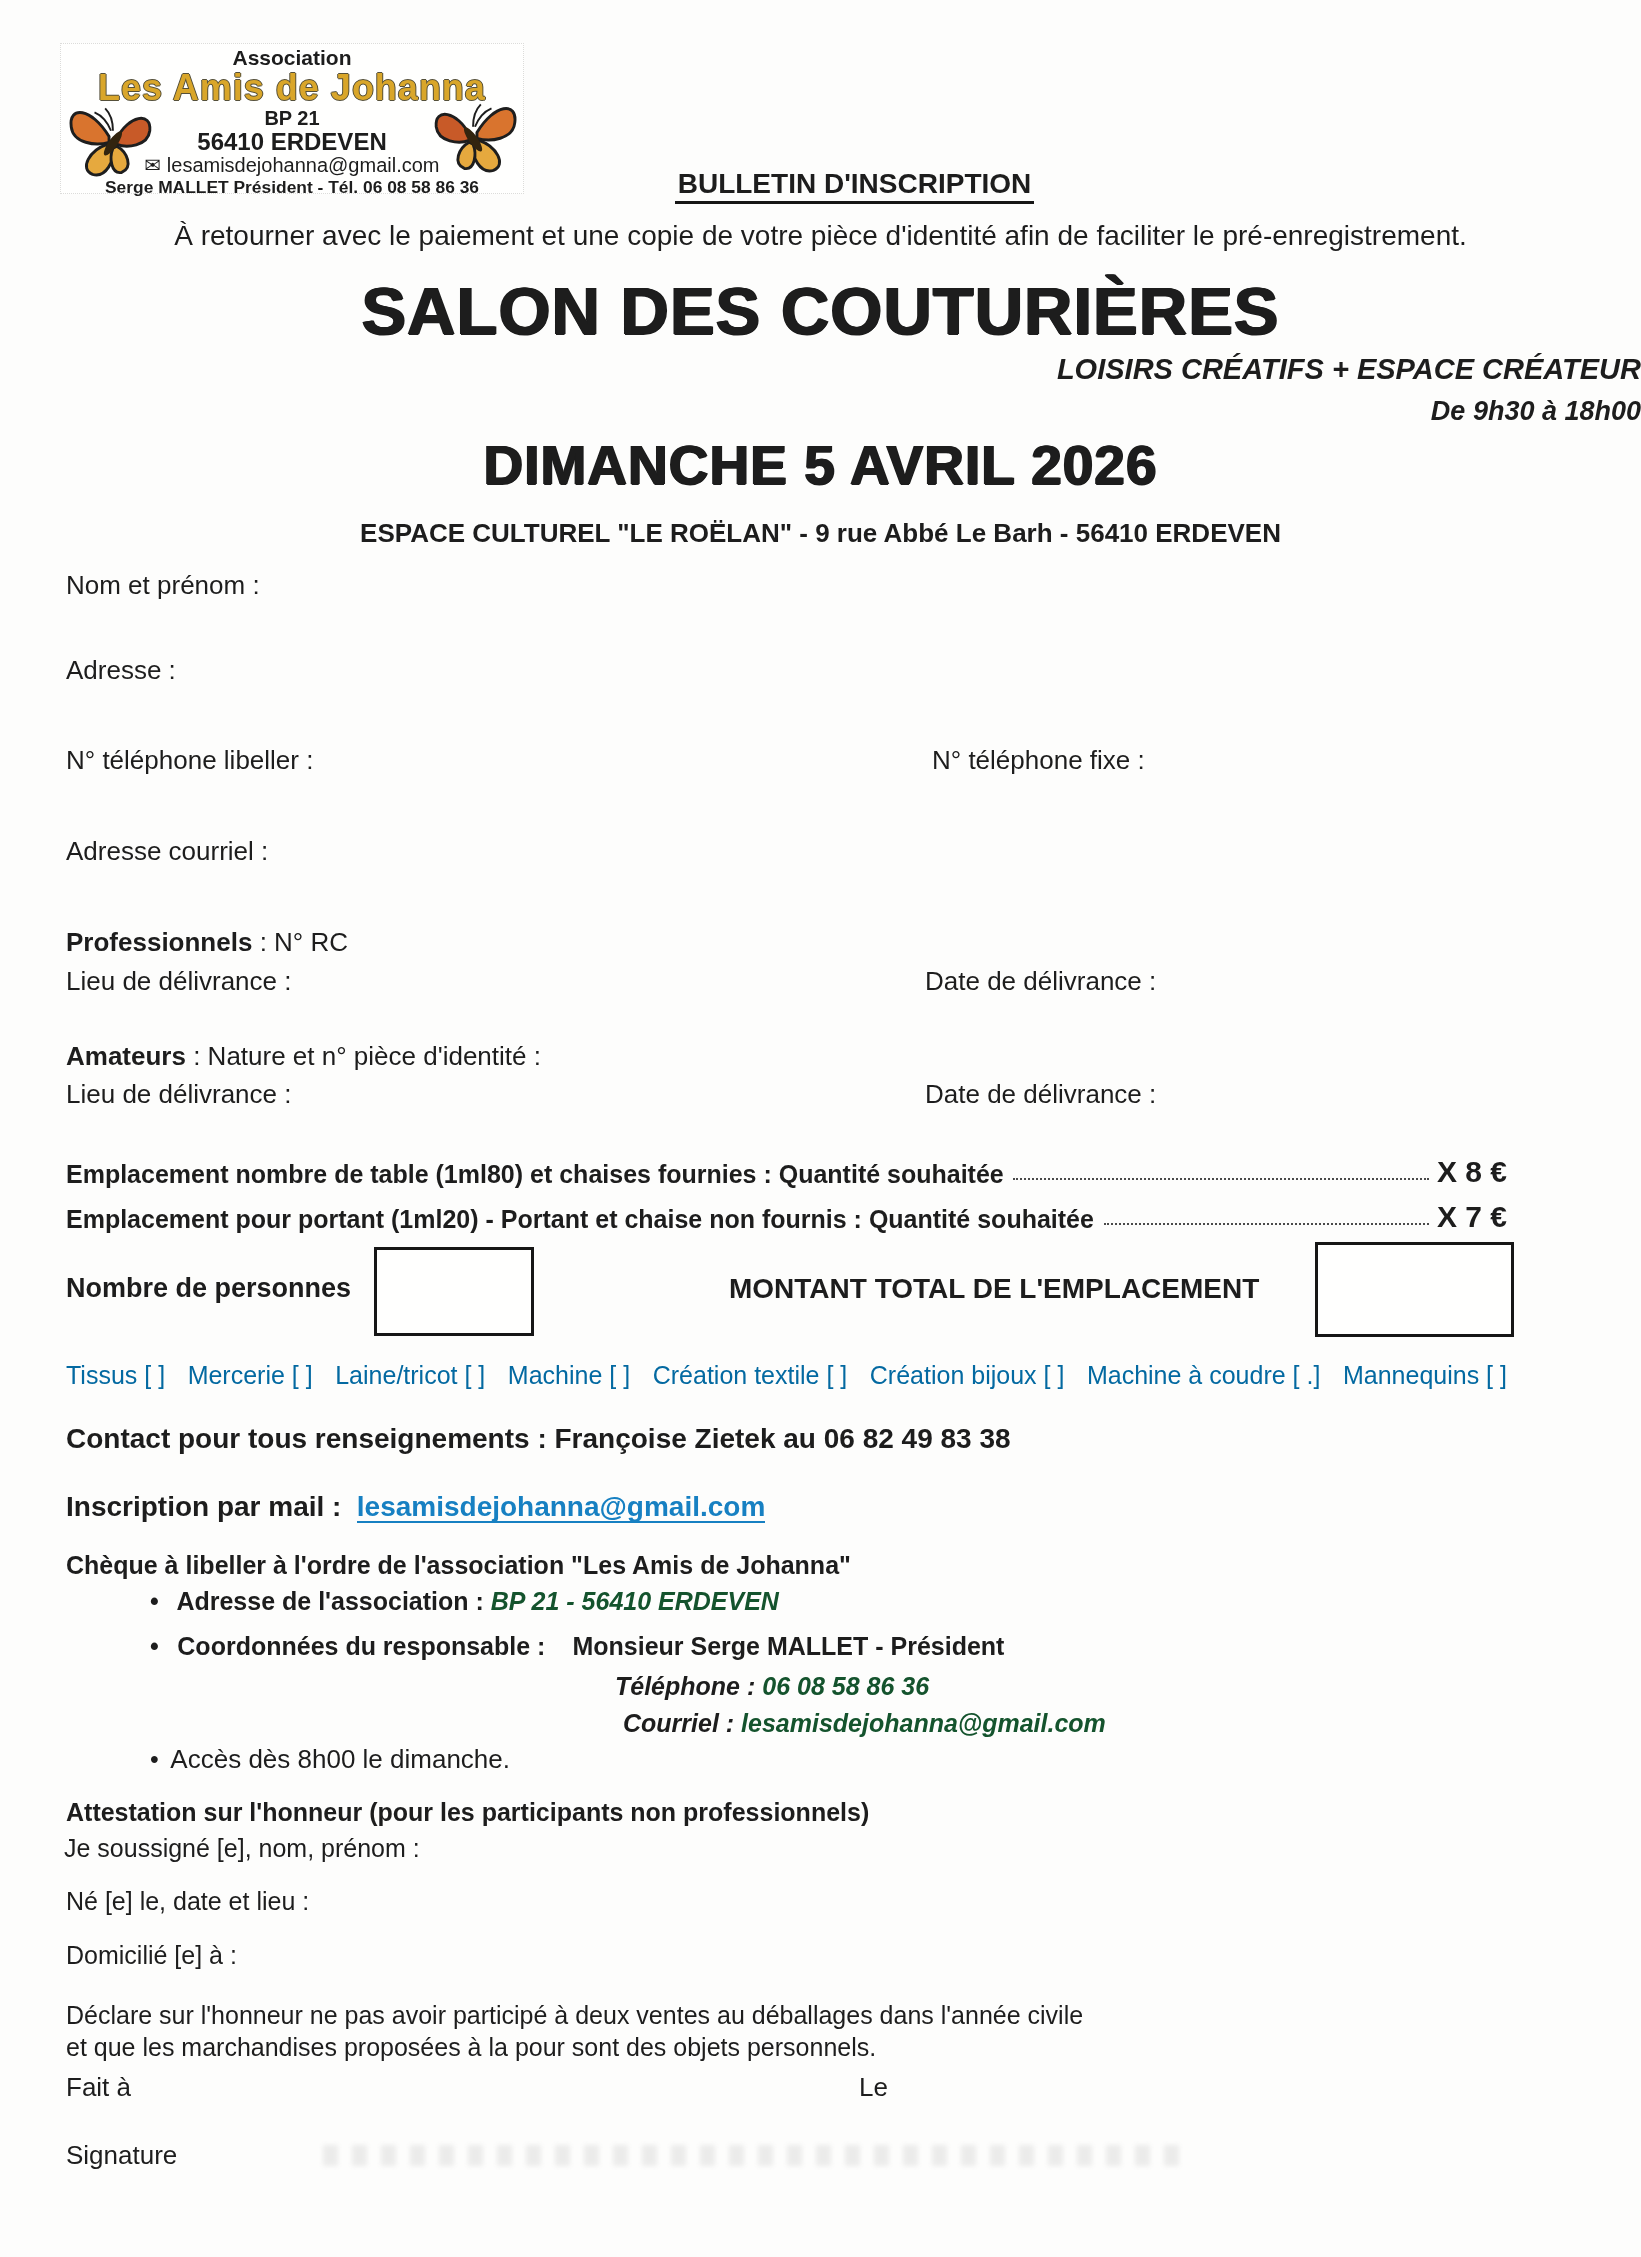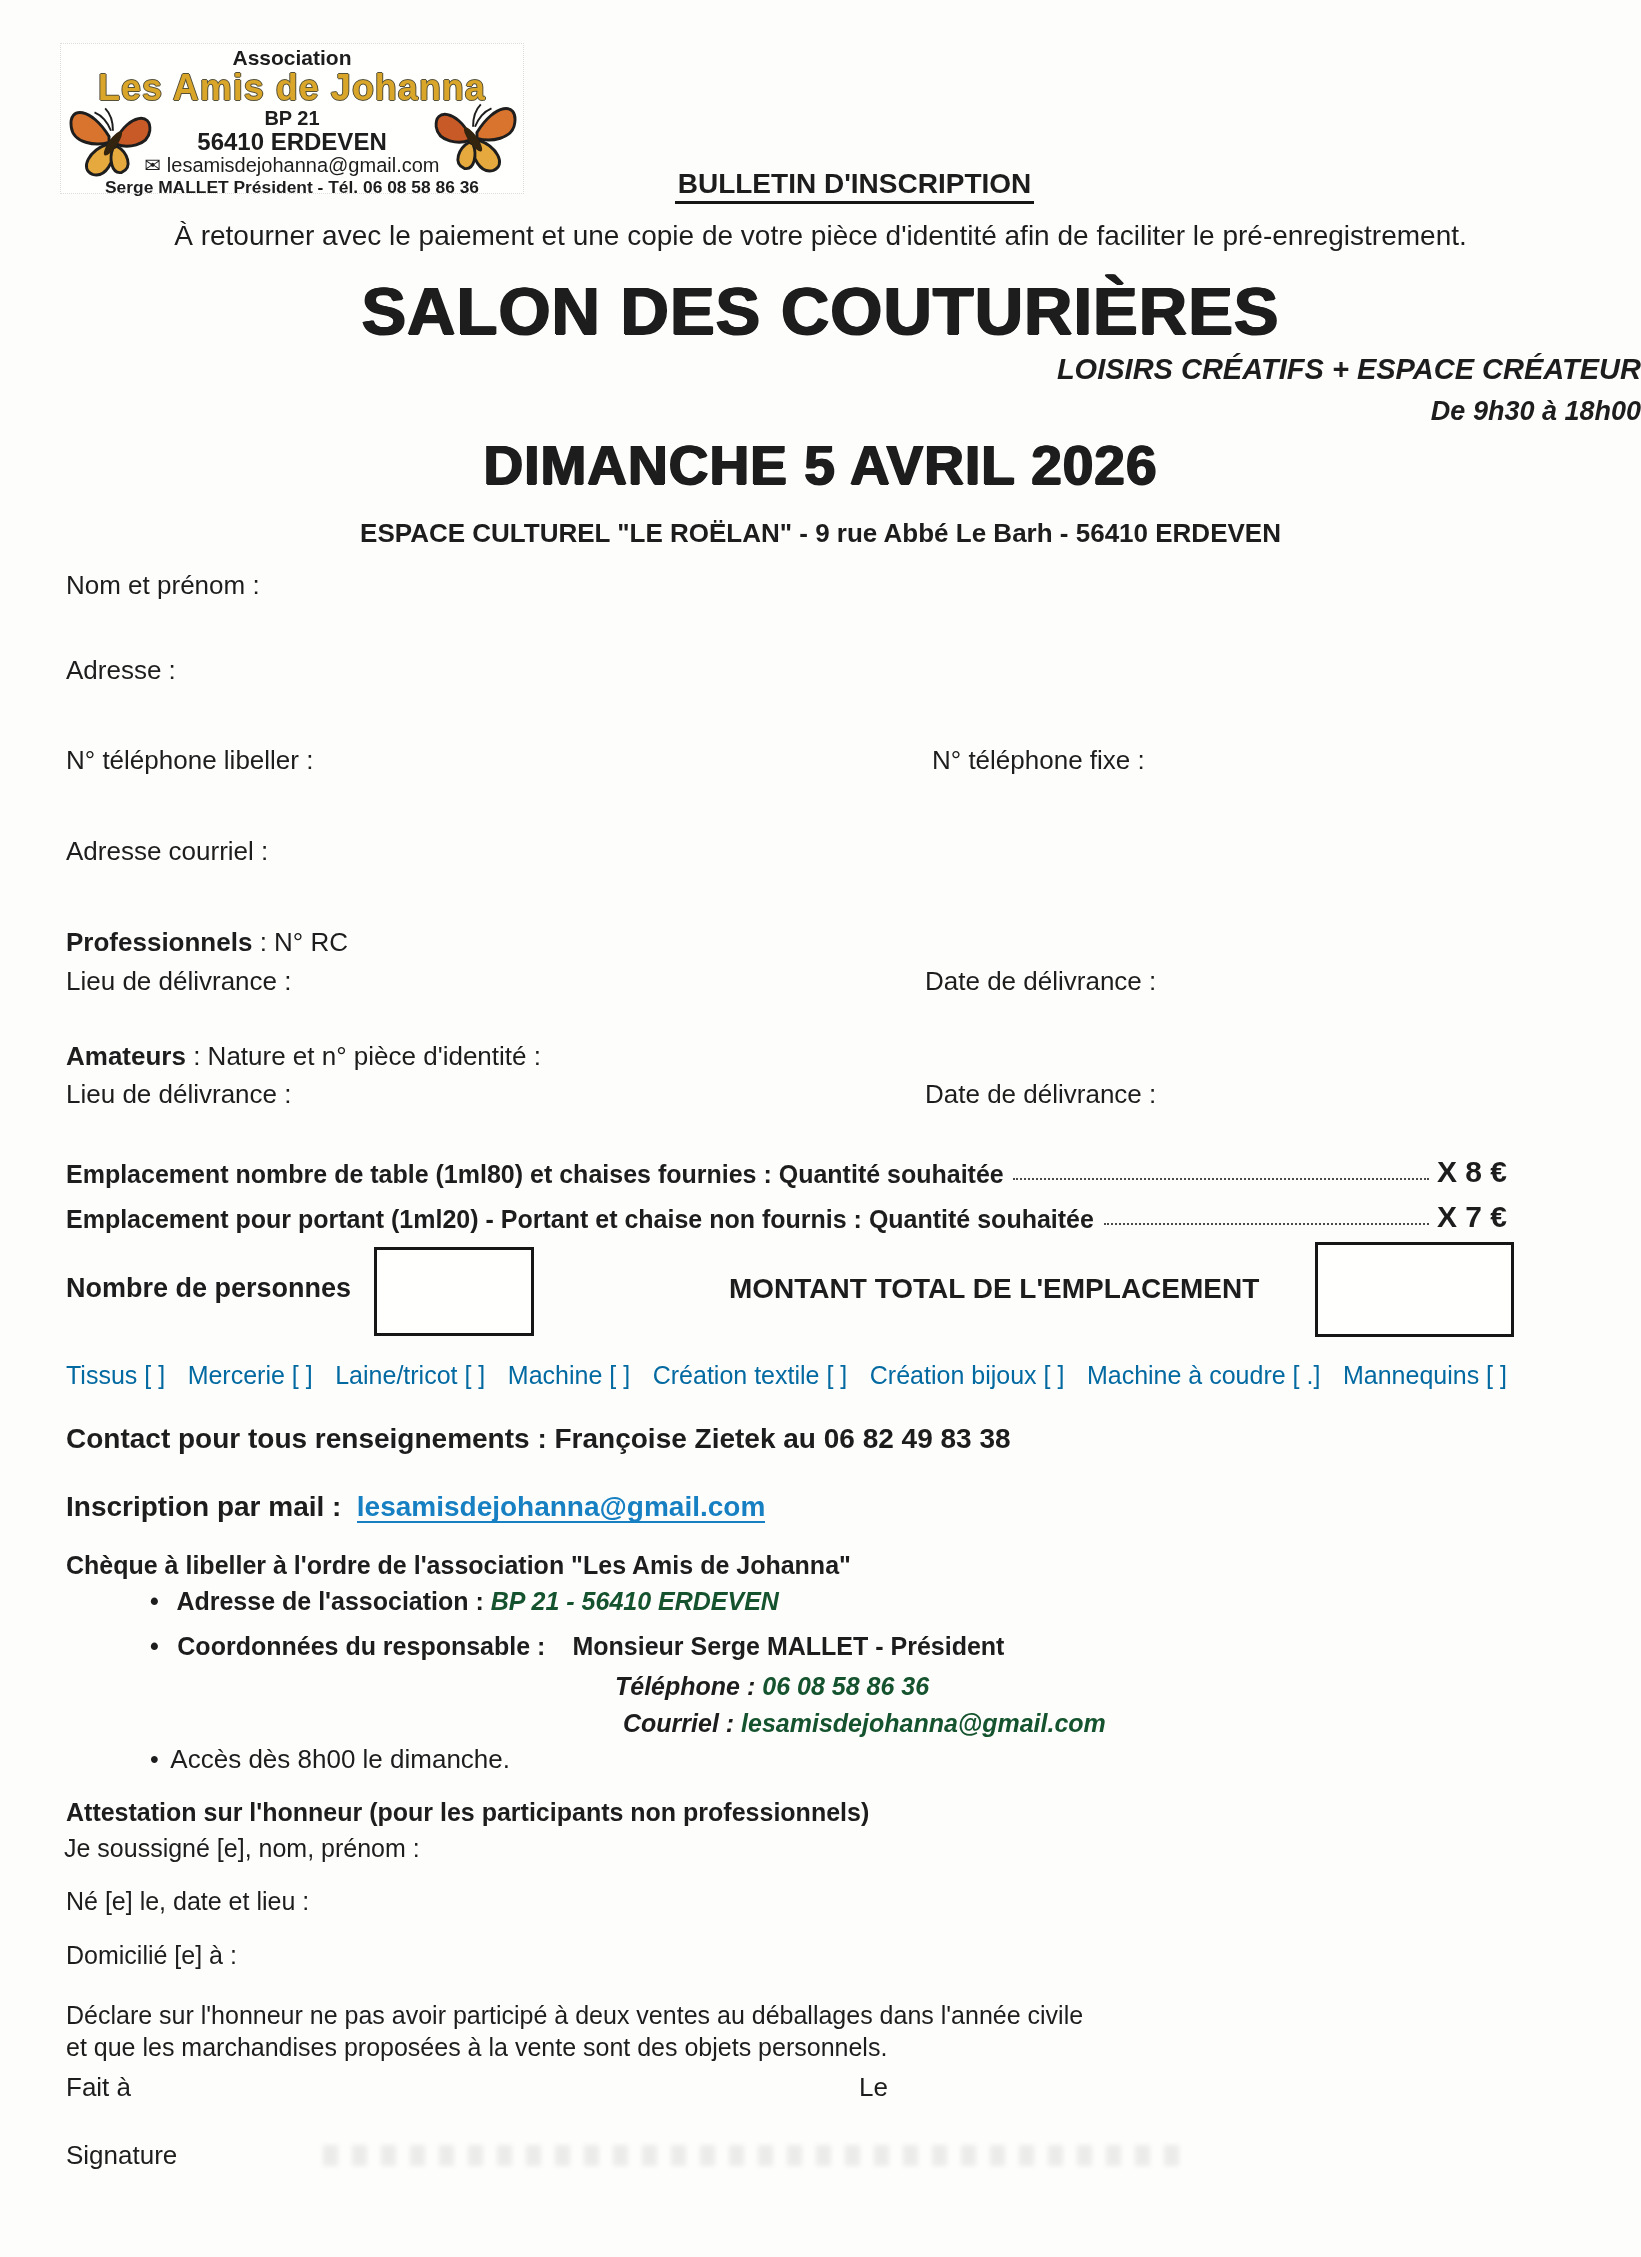--- a/index.html
+++ b/index.html
@@ -170,21 +170,21 @@
   <div class="abs b i" style="left:623px;top:1709px;font-size:25px;">
     <span>Courriel : </span><span class="blue">lesamisdejohanna@gmail.com</span>
   </div>
   <div class="abs bullet" style="left:150px;top:1744px;font-size:26px;">Accès dès 8h00 le dimanche.</div>
 
   <div class="abs b" style="left:66px;top:1798px;font-size:25px;">Attestation sur l'honneur (pour les participants non professionnels)</div>
   <div class="abs" style="left:64px;top:1834px;font-size:25px;">Je soussigné [e], nom, prénom :</div>
   <div class="abs" style="left:66px;top:1887px;font-size:25px;">Né [e] le, date et lieu :</div>
   <div class="abs" style="left:66px;top:1941px;font-size:25px;">Domicilié [e] à :</div>
   <div class="abs" style="left:66px;top:2001px;font-size:25px;">Déclare sur l'honneur ne pas avoir participé à deux ventes au déballages dans l'année civile</div>
-  <div class="abs" style="left:66px;top:2033px;font-size:25px;">et que les marchandises proposées à la vente sont des objets personnels.</div>
+  <div class="abs" style="left:66px;top:2033px;font-size:25px;">et que les marchandises proposées à la pour sont des objets personnels.</div>
 
   <div class="abs" style="left:66px;top:2072px;font-size:26px;">Fait à</div>
   <div class="abs" style="left:859px;top:2072px;font-size:26px;">Le</div>
   <div class="abs" style="left:66px;top:2140px;font-size:26px;">Signature</div>
 
   <div class="abs ghost"></div>
 
 </div>
 
 

